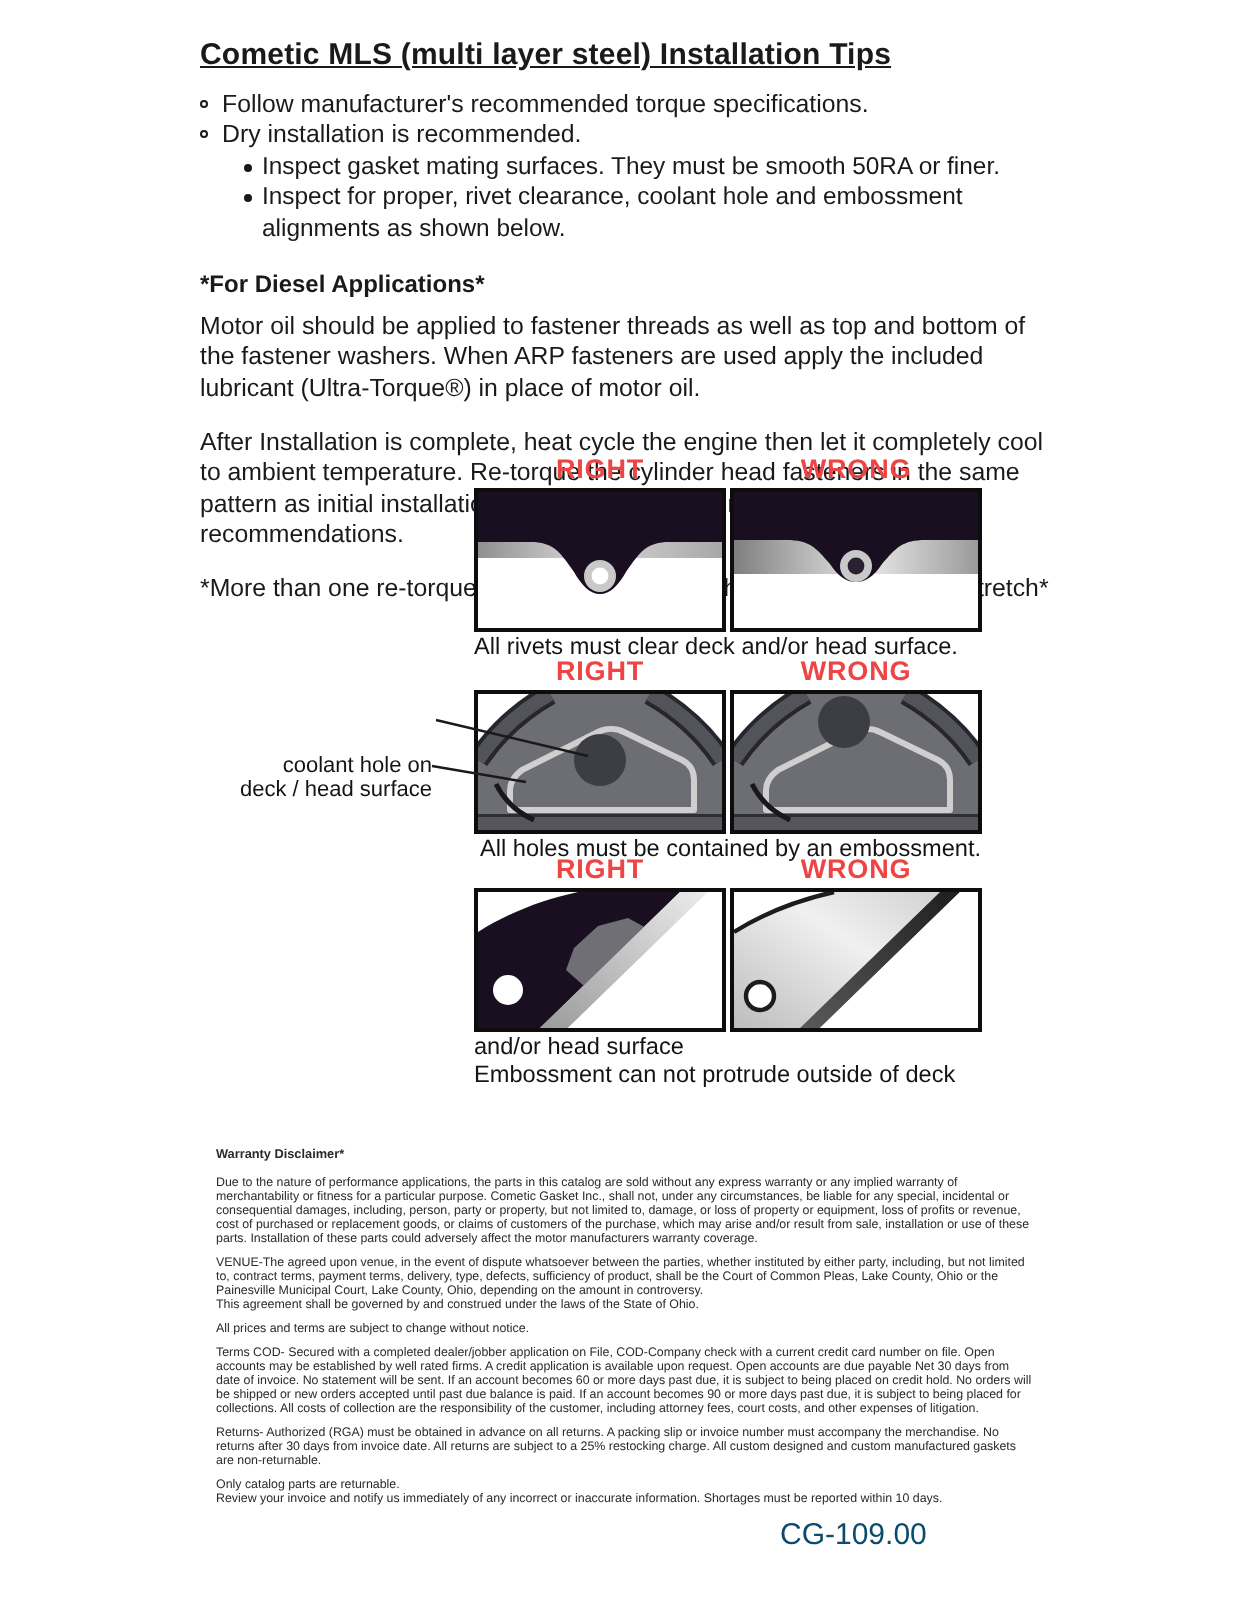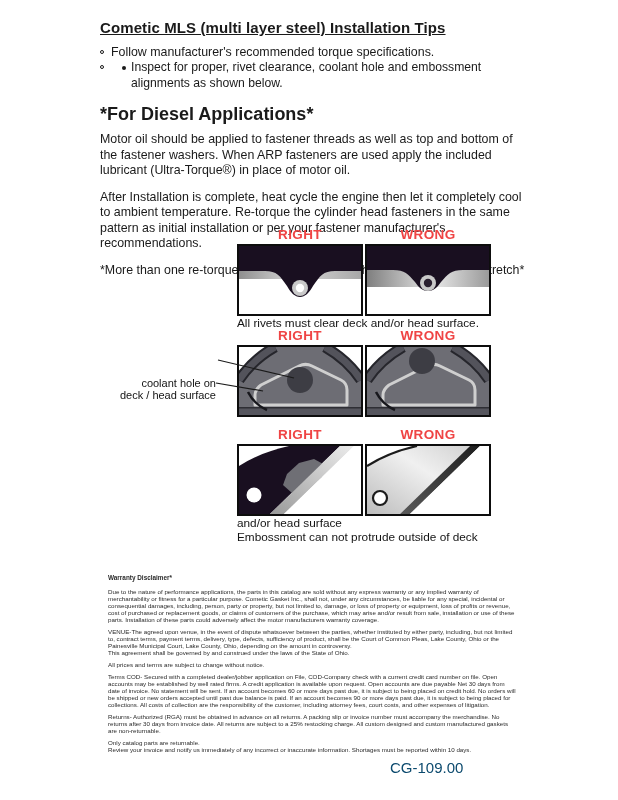--- a/index.html
+++ b/index.html
@@ -8,21 +8,21 @@
     position:relative; width:618px; height:800px; background:#ffffff;
     font-family:"Liberation Sans", sans-serif; color:#1a1a1a; overflow:hidden;
   }
   
   .content { position:absolute; left:100px; top:19px; width:436px; }
   .title { font-size:15px; font-weight:bold; text-decoration:underline; margin-bottom:9px; letter-spacing:.1px; }
   .bullet { position:relative; padding-left:11px; font-size:12.4px; line-height:15.4px; }
   .bullet .mk { position:absolute; left:0; top:5px; width:4px; height:4px; border:1px solid #1a1a1a; border-radius:50%; }
   .subbullet { position:relative; padding-left:9px; margin-left:22px; font-size:12.2px; line-height:15.4px; }
   .subbullet .mk2 { position:absolute; left:0; top:6px; width:4px; height:4px; background:#1a1a1a; border-radius:50%; }
-  .diesel-h { font-size:18px; font-weight:bold; margin-top:13px; margin-bottom:7px; }
+  .diesel-h { font-size:12px; font-weight:bold; margin-top:13px; margin-bottom:7px; }
   .para { font-size:12.4px; line-height:15.3px; margin-bottom:12px; width:432px; }
   .note { margin-bottom:0; }
   
   .dg-h { position:absolute; width:126px; text-align:center; font-size:13.5px; font-weight:bold; letter-spacing:.4px; color:#ef4444; }
   .dg-box { position:absolute; width:126px; height:72px; border:2px solid #0d0d0d; background:#fff; }
   .dg-box svg { display:block; width:122px; height:68px; }
   .dg-cap { position:absolute; font-size:11.8px; line-height:13.5px; color:#141414; }
   .dg-lbl { position:absolute; font-size:11px; line-height:12.3px; text-align:right; color:#141414; width:98px;margin-top:32px; }
   .overlay { position:absolute; left:0; top:0; width:618px; height:800px; pointer-events:none; }
   
@@ -38,20 +38,25 @@
 <div class="page">
 
   <div class="content">
     <h1 class="title">Cometic MLS (multi layer steel) Installation Tips</h1>
     <div class="bullet">
       <span class="mk"></span>
       <span>Follow manufacturer's recommended torque specifications.</span>
     </div>
     <div class="bullet">
       <span class="mk"></span>
+      <span>Dry installation is recommended.</span>
+    </div>
+    <div class="subbullet">
+      <span class="mk2"></span>
+      <span>Inspect gasket mating surfaces.  They must be smooth 50RA or finer.</span>
     </div>
     <div class="subbullet">
       <span class="mk2"></span>
       <span>Inspect for proper, rivet clearance, coolant hole and embossment alignments as shown below.</span>
     </div>
     <h2 class="diesel-h">*For Diesel Applications*</h2>
     <p class="para">Motor oil should be applied to fastener threads as well as top and bottom of the fastener washers. When ARP fasteners are used apply the included lubricant (Ultra-Torque®) in place of motor oil.</p>
     <p class="para">After Installation is complete, heat cycle the engine then let it completely cool to ambient temperature. Re-torque the cylinder head fasteners in the same pattern as initial installation or per your fastener manufacturer's recommendations.</p>
     <p class="para note">*More than one re-torque may be required to achieve proper fastener stretch*</p>
   </div>
@@ -126,20 +131,21 @@
       <path d="M36 0 C22 8 10 18 0 33" stroke="#53535b" stroke-width="7" fill="none"></path>
       <path d="M86 0 C100 8 112 18 122 33" stroke="#26262c" stroke-width="11" fill="none"></path>
       <path d="M86 0 C100 8 112 18 122 33" stroke="#53535b" stroke-width="7" fill="none"></path>
       <rect y="61" width="122" height="7" fill="#55555d"></rect>
       <rect y="60" width="122" height="1.5" fill="#2e2e34"></rect>
       <path d="M16 58 L16 48 C16 44 18 41 22 38 L60 19 C64 17 69 17 73 19 L102 33 C106 35 108 38 108 43 L108 58 Z" fill="none" stroke="#cfcfcf" stroke-width="3" stroke-linejoin="round"></path>
       <path d="M9 45 C13 53 19 59 28 63" stroke="#17171c" stroke-width="2.5" fill="none"></path>
       <circle cx="55" cy="14" r="13" fill="#3d3d44"></circle>
     </svg>
   </div>
+  <div class="dg-cap" style="left:240px; top:418px;">All holes must be contained by an embossment.</div>
 
   <div class="dg-h" style="left:237px; top:427px;">RIGHT</div>
   <div class="dg-h" style="left:365px; top:427px;">WRONG</div>
 
   <div class="dg-box" style="left:237px; top:444px;">
     <svg viewBox="0 0 122 68" preserveAspectRatio="none">
       <defs>
         <linearGradient id="g3" x1="0" y1="1" x2="1" y2="0">
           <stop offset="0" stop-color="#9a9a9a"></stop>
             <stop offset="1" stop-color="#ececec"></stop>

